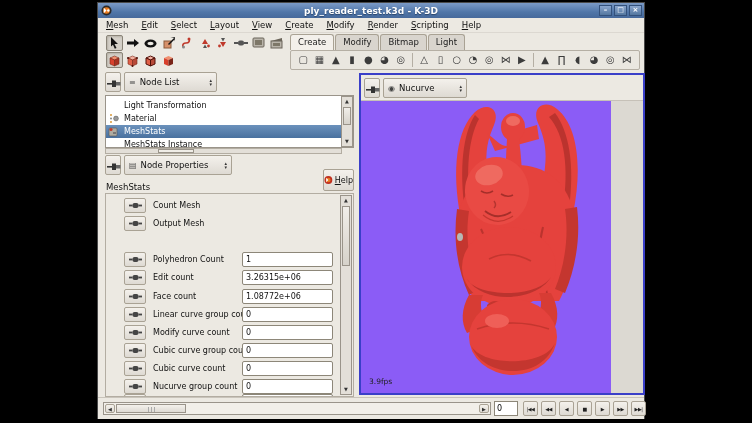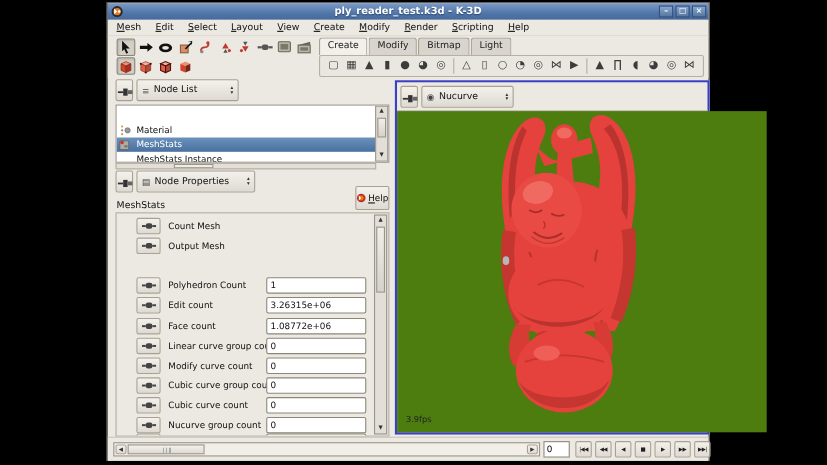--- a/index.html
+++ b/index.html
@@ -65,21 +65,21 @@
     border:1px solid #b3ada2;background:#ece9e2;overflow:hidden;}
   .prop-row{position:absolute;left:0;width:100%;height:17px;}
   .plug-btn{position:absolute;left:18px;top:0;width:22px;height:15px;display:flex;align-items:center;justify-content:center;}
   .prop-lbl{position:absolute;left:47px;top:3px;font-size:8px;color:#111;white-space:nowrap;}
   .prop-val{position:absolute;left:136px;top:0px;width:91px;height:15px;background:#fff;
     border:1px solid #8d8779;border-radius:2px;font-size:8px;padding:2px 3px;color:#111;
     font-family:"DejaVu Sans",sans-serif;}
   
   .viewport{position:absolute;left:261px;top:70px;width:286px;height:322px;border:2px solid #3a3fc8;background:#dcd9d2;}
   .vp-hdr{position:absolute;left:0;top:0;width:100%;height:26px;background:#ece9e2;border-bottom:1px solid #c6c1b8;}
-  .vp-canvas{position:absolute;left:0;top:26px;width:336px;height:292px;background:#4d7c0f;overflow:hidden;}
+  .vp-canvas{position:absolute;left:0;top:26px;width:250px;height:292px;background:#8b5cf6;overflow:hidden;}
   .fps{position:absolute;left:8px;bottom:7px;font-size:7.5px;color:#222;}
   
   .bottombar{position:absolute;left:0;top:394px;width:100%;height:22px;background:#ece9e2;border-top:1px solid #c9c4bb;}
   .hscroll{position:absolute;left:5px;top:4px;width:388px;height:13px;background:#f2efe9;border:1px solid #9a948a;}
   .hs-arr{position:absolute;top:1px;width:10px;height:9px;font-size:5px;line-height:9px;text-align:center;color:#333;}
   .hs-big-thumb{position:absolute;left:12px;top:1px;width:70px;height:9px;
     background:linear-gradient(#f4f1ec,#dedad3);border:1px solid #9a948a;}
   .grip{position:absolute;left:31px;top:2px;width:8px;height:5px;
     background:repeating-linear-gradient(90deg,#aaa 0 1px,transparent 1px 3px);}
   .frame-input{position:absolute;left:396px;top:3px;width:24px;height:15px;background:#fff;
@@ -263,20 +263,23 @@
     </div>
     <div class="dropdown btn" style="left:19px;top:3px;width:93px">
       <span class="hdr-icn">≡</span>
       <span>Node List</span>
       <span class="spinner">
             <span>▴</span>
             <span>▾</span>
           </span>
     </div>
     <div class="list-box">
+      <div class="list-row" style="top:3px">
+        <span class="lbl">Light Transformation</span>
+      </div>
       <div class="list-row" style="top:16px">
         <svg class="row-icn" viewBox="0 0 12 11">
               <circle cx="3" cy="2" r="1" fill="#d89a3a"></circle>
               <circle cx="3" cy="5.5" r="1" fill="#888"></circle>
               <circle cx="3" cy="9" r="1" fill="#d89a3a"></circle>
               <circle cx="8" cy="5.5" r="2.4" fill="#9a9a9a" stroke="#555" stroke-width="0.5"></circle>
             </svg>
         <span class="lbl">Material</span>
       </div>
       <div class="list-row selected" style="top:29px">

